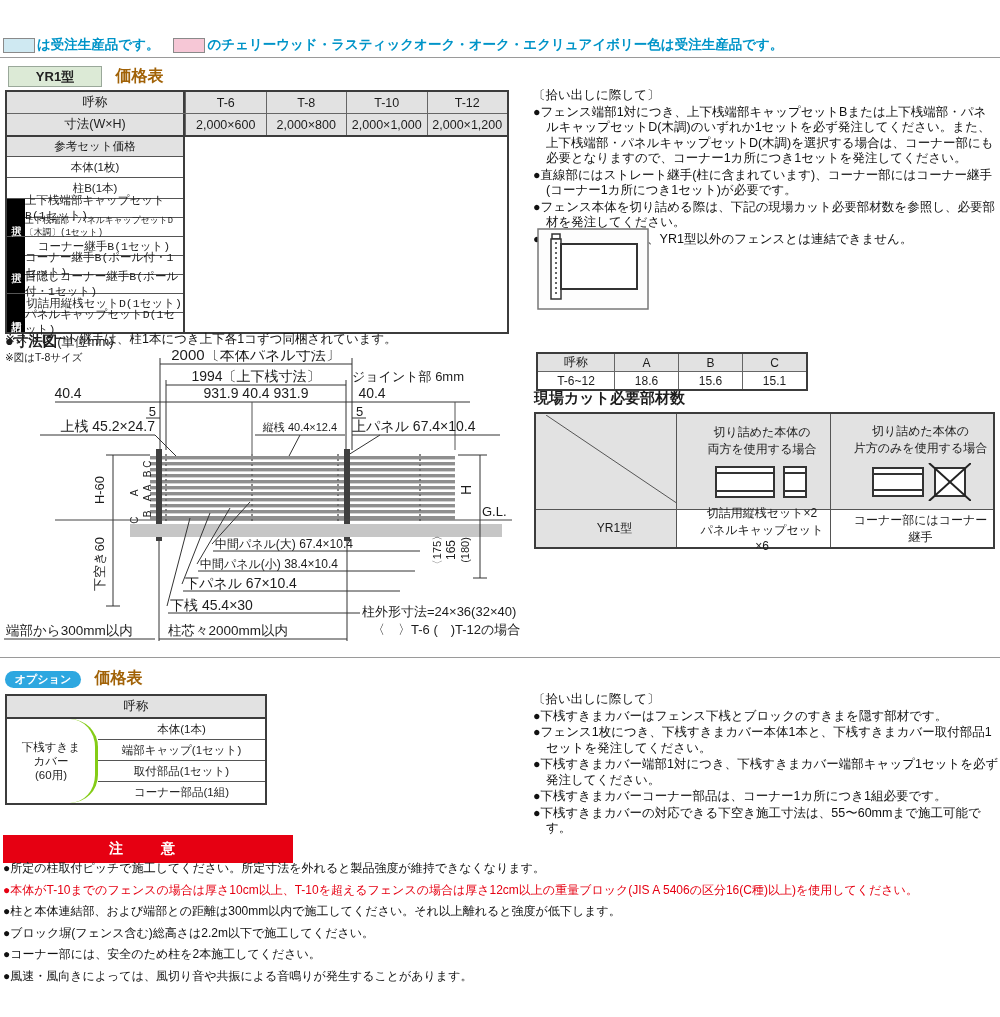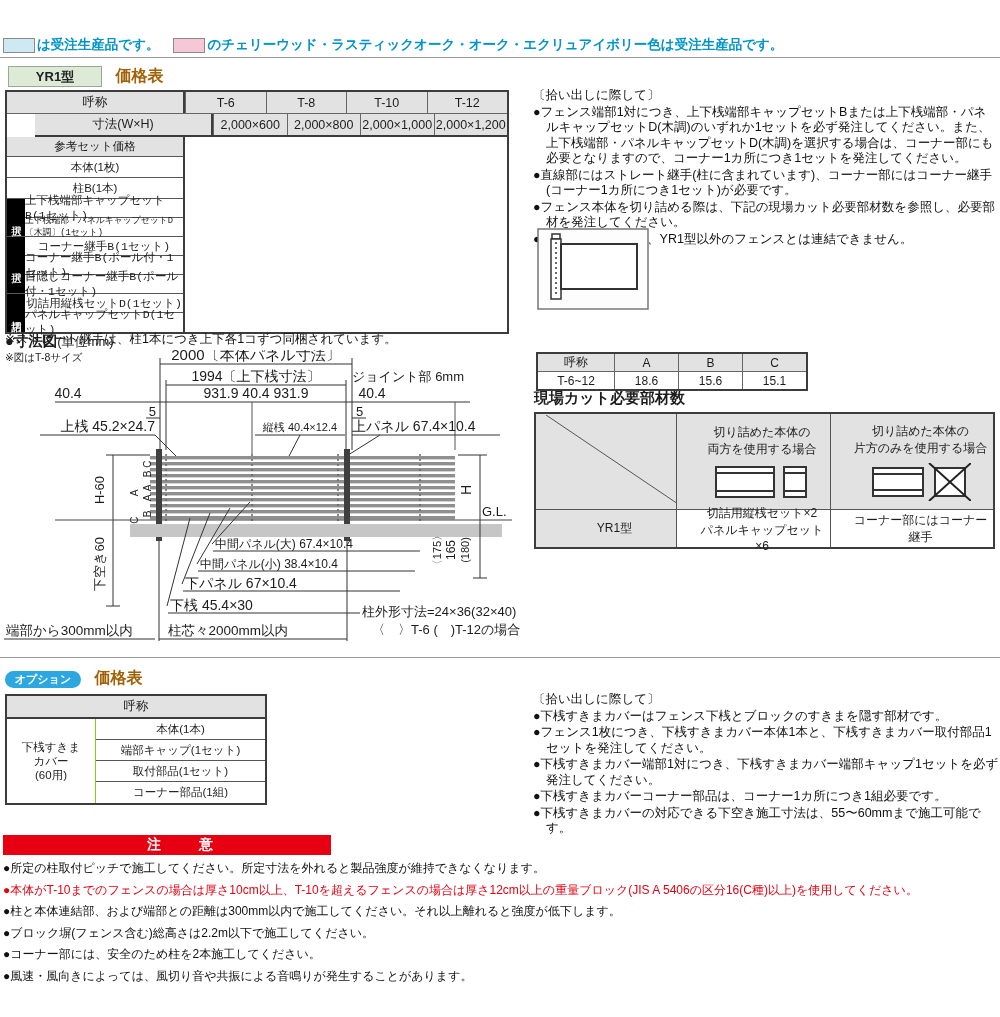--- a/index.html
+++ b/index.html
@@ -22,21 +22,21 @@
 
   
   .price-table{left:5px;top:90px;width:500px;border:2px solid #3c3c3c;background:#fff;}
   .pt-row{display:flex;height:21px;}
   .pt-name{width:178px;border-right:2px solid #3c3c3c;display:flex;align-items:center;justify-content:center;
     font-size:12.5px;box-sizing:border-box;}
   .pt-col{flex:1;border-left:1px solid #666;display:flex;align-items:center;justify-content:center;font-size:12.5px;}
   .pt-col:first-of-type{border-left:none;}
   .gray{background:#e2e2e2;}
   .pt-row.b1{border-bottom:1px solid #666;}
-  .pt-row.b2{border-bottom:2px solid #3c3c3c;margin-left:28px;}
+  .pt-row.b2{border-bottom:2px solid #3c3c3c;}
   .pt-body{display:flex;height:195px;}
   .pt-leftcol{width:178px;border-right:2px solid #3c3c3c;box-sizing:border-box;}
   .pt-empty{flex:1;background:#fff;}
   .pt-item{height:20px;border-bottom:1px solid #555;display:flex;align-items:center;justify-content:center;
     font-size:11.5px;box-sizing:border-box;}
   .pt-group{display:flex;border-bottom:1px solid #555;box-sizing:border-box;font-family:Liberation Mono, monospace;}
   .pt-group.lastg{border-bottom:none;}
   .pt-glabel{width:18px;background:#000;color:#fff;writing-mode:vertical-rl;text-orientation:upright;
     display:flex;align-items:center;justify-content:center;font-size:10.5px;letter-spacing:1px;}
   .pt-gitems{flex:1;}
@@ -72,29 +72,29 @@
   .ct-hdr{background:#e2e2e2;}
   .ct-icons{margin-top:6px;}
 
   
   .badge-blue{display:inline-block;width:76px;height:17px;line-height:17px;border-radius:9px;background:#2da7e0;
     color:#fff;font-size:11px;font-weight:bold;text-align:center;}
   .opt-table{left:5px;top:694px;width:258px;border:2px solid #3c3c3c;background:#fff;}
   .opt-hdr{height:21px;background:#e2e2e2;border-bottom:2px solid #3c3c3c;display:flex;align-items:center;
     justify-content:center;font-size:12.5px;}
   .opt-body{display:flex;}
-  .opt-left{width:88px;border-right:1px solid #84cc16;display:flex;flex-direction:column;align-items:center;
-    justify-content:center;font-size:11.5px;line-height:14px;}
+  .opt-left{width:88px;border-right:3px solid #84cc16;display:flex;flex-direction:column;align-items:center;
+    justify-content:center;font-size:11.5px;line-height:14px;border-radius:28px;}
   .opt-items{flex:1;}
   .opt-item{height:21px;border-bottom:1px solid #555;display:flex;align-items:center;justify-content:center;font-size:11.5px;box-sizing:border-box;}
   .opt-item:last-child{border-bottom:none;}
 
   
-  .caution-banner{left:3px;top:835px;width:290px;height:20px;background:#e60012;color:#fff;font-size:14px;
-    font-weight:bold;display:flex;align-items:center;justify-content:center;letter-spacing:12px;padding-left:38px;}
+  .caution-banner{left:3px;top:835px;width:290px;height:28px;background:#e60012;color:#fff;font-size:14px;
+    font-weight:bold;display:flex;align-items:center;justify-content:center;letter-spacing:12px;}
   .caution-notes{left:3px;top:860px;width:995px;font-size:12px;color:#111;}
   .caution-notes .cn{margin-bottom:4.5px;}
   .caution-notes .red{color:#e60012;}
 
   svg text{font-family:"Liberation Sans","DejaVu Sans",sans-serif;fill:#1c1c1c;}
 </style>
 </head>
 <body>
 
 <div class="abs top-note">

